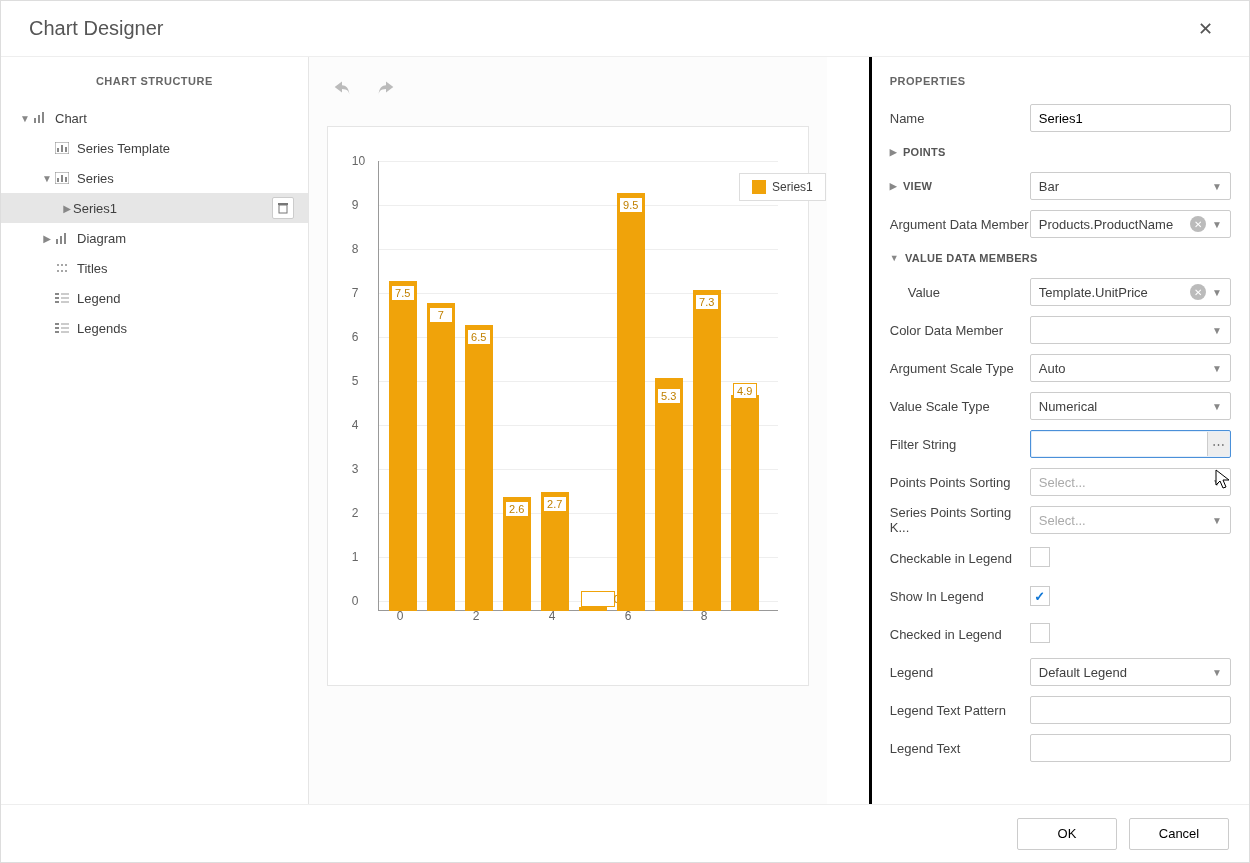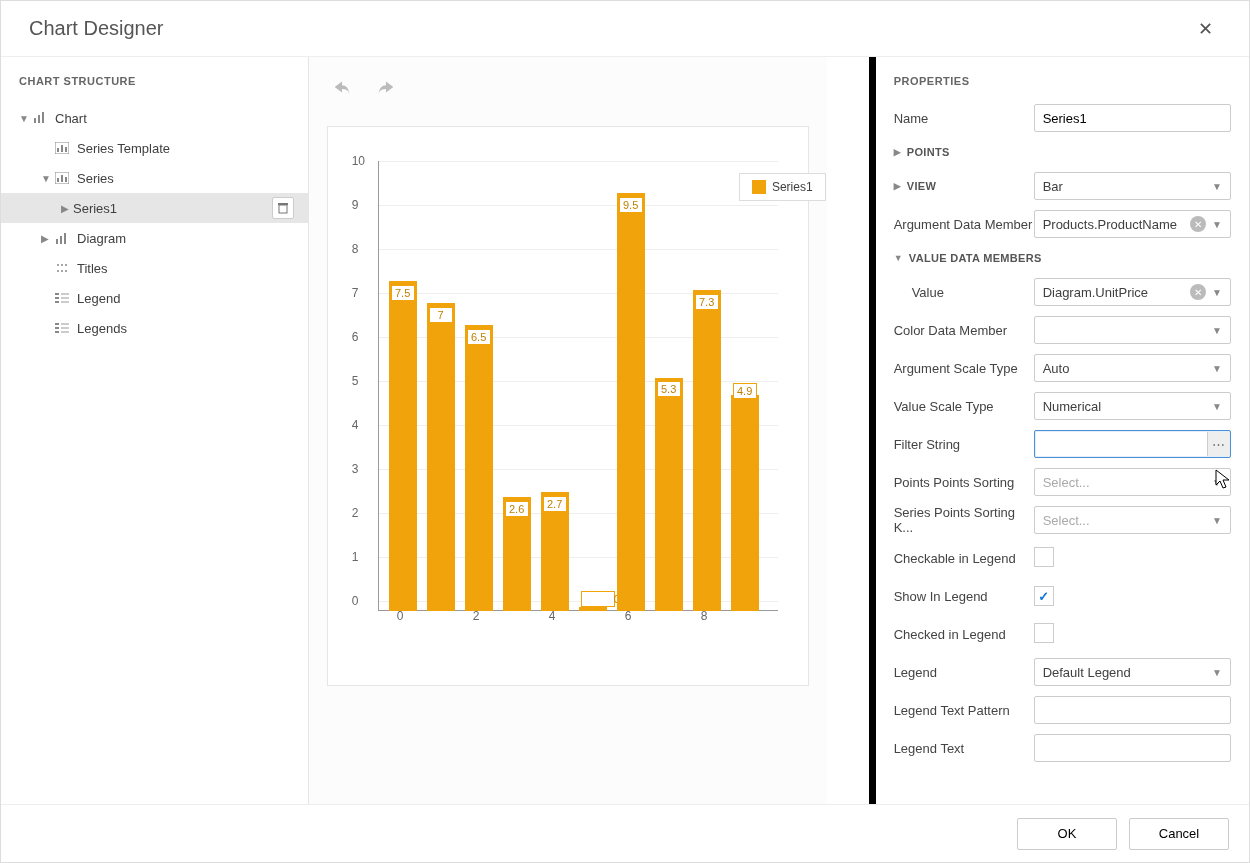--- a/index.html
+++ b/index.html
@@ -3,21 +3,21 @@
 <meta charset="utf-8">
 <style>
   * { box-sizing: border-box; margin: 0; padding: 0; }
   body { font-family: "Segoe UI", Tahoma, sans-serif; font-size: 13px; color: #404040; background: #fff; }
   .window { width: 1250px; height: 863px; border: 1px solid #ddd; display: flex; flex-direction: column; position: relative; }
   .titlebar { height: 56px; display: flex; align-items: center; padding: 0 28px; border-bottom: 1px solid #eee; }
   .titlebar h1 { font-size: 20px; font-weight: 300; color: #555; flex: 1; }
   .close-x { font-size: 18px; color: #555; cursor: pointer; padding: 4px 8px; }
   .body { flex: 1; display: flex; min-height: 0; }
   
-  .leftpane { width: 330px; border-right: 1px solid #e5e5e5; padding-top: 18px; overflow-y:auto;}
+  .leftpane { width: 330px; border-right: 1px solid #e5e5e5; padding-top: 18px; overflow-y:auto;text-align:center;}
   .section-head { font-size: 11px; letter-spacing: .5px; color: #666; font-weight: 600; padding: 0 18px 16px; }
   .tree { font-size: 13px; }
   .trow { height: 30px; display: flex; align-items: center; padding-left: 18px; cursor: pointer; }
   .trow.selected { background: #e6e6e6; }
   .trow .arrow { width: 12px; color: #888; font-size: 10px; }
   .trow .ticon { width: 18px; margin-right: 6px; display:flex; align-items:center; justify-content:center;}
   .trow .del { margin-left:auto; margin-right:14px; width:22px; height:22px; border:1px solid #ccc; border-radius:2px; display:flex; align-items:center; justify-content:center; background:#fff;}
   .ind1 { padding-left: 40px; } .ind2 { padding-left: 60px; }
   
   .centerpane { flex: 1; background: #fcfcfc; position: relative; padding: 18px; }
@@ -26,21 +26,21 @@
   .chartcard { background:#fff; border:1px solid #e5e5e5; margin-top:10px; padding: 34px 30px 28px 30px; position:relative; height: 560px;}
   .legendbox { position:absolute; top: 46px; right: 0; transform: translateX(18px); border:1px solid #ddd; background:#fff; padding:6px 12px; display:flex; align-items:center; gap:6px; font-size:12px;}
   .legendbox .sw { width:14px; height:14px; background:#f0a30a; }
   .plot { position:relative; width: 400px; height: 450px; margin-left: 20px; }
   .xaxis, .yaxis { position:absolute; font-size:12px; color:#666;}
   .gridline { position:absolute; left:0; right:0; border-top:1px solid #eee; }
   .axis-line { position:absolute; background:#999; }
   .bar { position:absolute; bottom:0; width:28px; background:#f0a30a; }
   .barlabel{ position:absolute; width:24px; text-align:center; font-size:11px; background:#fff; border:1px solid #f0a30a; color:#c08000; padding:1px 0;}
   
-  .rightpane { width: 405px; border-left:7px solid #000000; padding: 18px 18px 0 18px; overflow-y:auto;margin-left:42px;}
+  .rightpane { width: 405px; border-left:3px solid #000000; padding: 18px 18px 0 18px; overflow-y:auto;margin-left:42px;}
   .prow { display:flex; align-items:center; min-height: 38px; }
   .prow .lbl { width: 140px; font-size:13px; color:#444; }
   .prow .ctrl { flex:1; }
   .tinput, .tselect { width:100%; height:28px; border:1px solid #ccc; border-radius:2px; padding: 0 8px; font-size:13px; background:#fff; position:relative;}
   .tselect { display:flex; align-items:center; justify-content:space-between; cursor:pointer;}
   .tselect.placeholder { color:#aaa; }
   .caret { color:#888; font-size:10px; }
   .subhead { font-size:11px; font-weight:600; color:#555; letter-spacing:.3px; display:flex; align-items:center; gap:6px; height:30px;}
   .subhead .tri { font-size:9px; color:#888;}
   .clearbtn { width:16px; height:16px; border-radius:50%; background:#bbb; color:#fff; display:inline-flex; align-items:center; justify-content:center; font-size:10px; margin-right:6px;}
@@ -220,21 +220,21 @@
             <div class="barlabel" style="left: 127px; bottom: 94.4px;">2.6</div>
             <div class="bar" style="left: 163px; height: 118.8px;"></div>
             <div class="barlabel" style="left: 165px; bottom: 98.8px;">2.7</div>
             <div class="xaxis" style="left: 171px; top: 448px;">4</div>
             <div class="bar" style="left: 201px; height: 4.4px;"></div>
             <div class="barlabel" style="left: 203px; bottom: 4px; padding-left: 32px;">0.1</div>
             <div class="bar" style="left: 239px; height: 418px;"></div>
             <div class="barlabel" style="left: 241px; bottom: 398px;">9.5</div>
             <div class="xaxis" style="left: 247px; top: 448px;">6</div>
             <div class="bar" style="left: 277px; height: 233.2px;"></div>
-            <div class="barlabel" style="left: 279px; bottom: 214px;">5.3</div>
+            <div class="barlabel" style="left: 279px; bottom: 207px;">5.3</div>
             <div class="bar" style="left: 315px; height: 321.2px;"></div>
             <div class="barlabel" style="left: 317px; bottom: 301.2px;">7.3</div>
             <div class="xaxis" style="left: 323px; top: 448px;">8</div>
             <div class="bar" style="left: 353px; height: 215.6px;"></div>
             <div class="barlabel" style="left: 355px; bottom: 212px;">4.9</div>
           </div>
       </div>
     </div>
 
     <div class="rightpane">
@@ -280,21 +280,21 @@
 
       <div class="subhead">
           <span class="tri">▼</span>
           <span>VALUE DATA MEMBERS</span>
         </div>
 
       <div class="prow">
         <div class="lbl" style="padding-left:18px">Value</div>
         <div class="ctrl">
             <div class="tselect">
-              <span>Diagram.UnitPrice</span>
+              <span>Template.UnitPrice</span>
               <span style="display:flex;align-items:center">
                 <span class="clearbtn">✕</span>
                 <span class="caret">▼</span>
               </span>
             </div>
           </div>
       </div>
 
       <div class="prow">
         <div class="lbl">Color Data Member</div>

